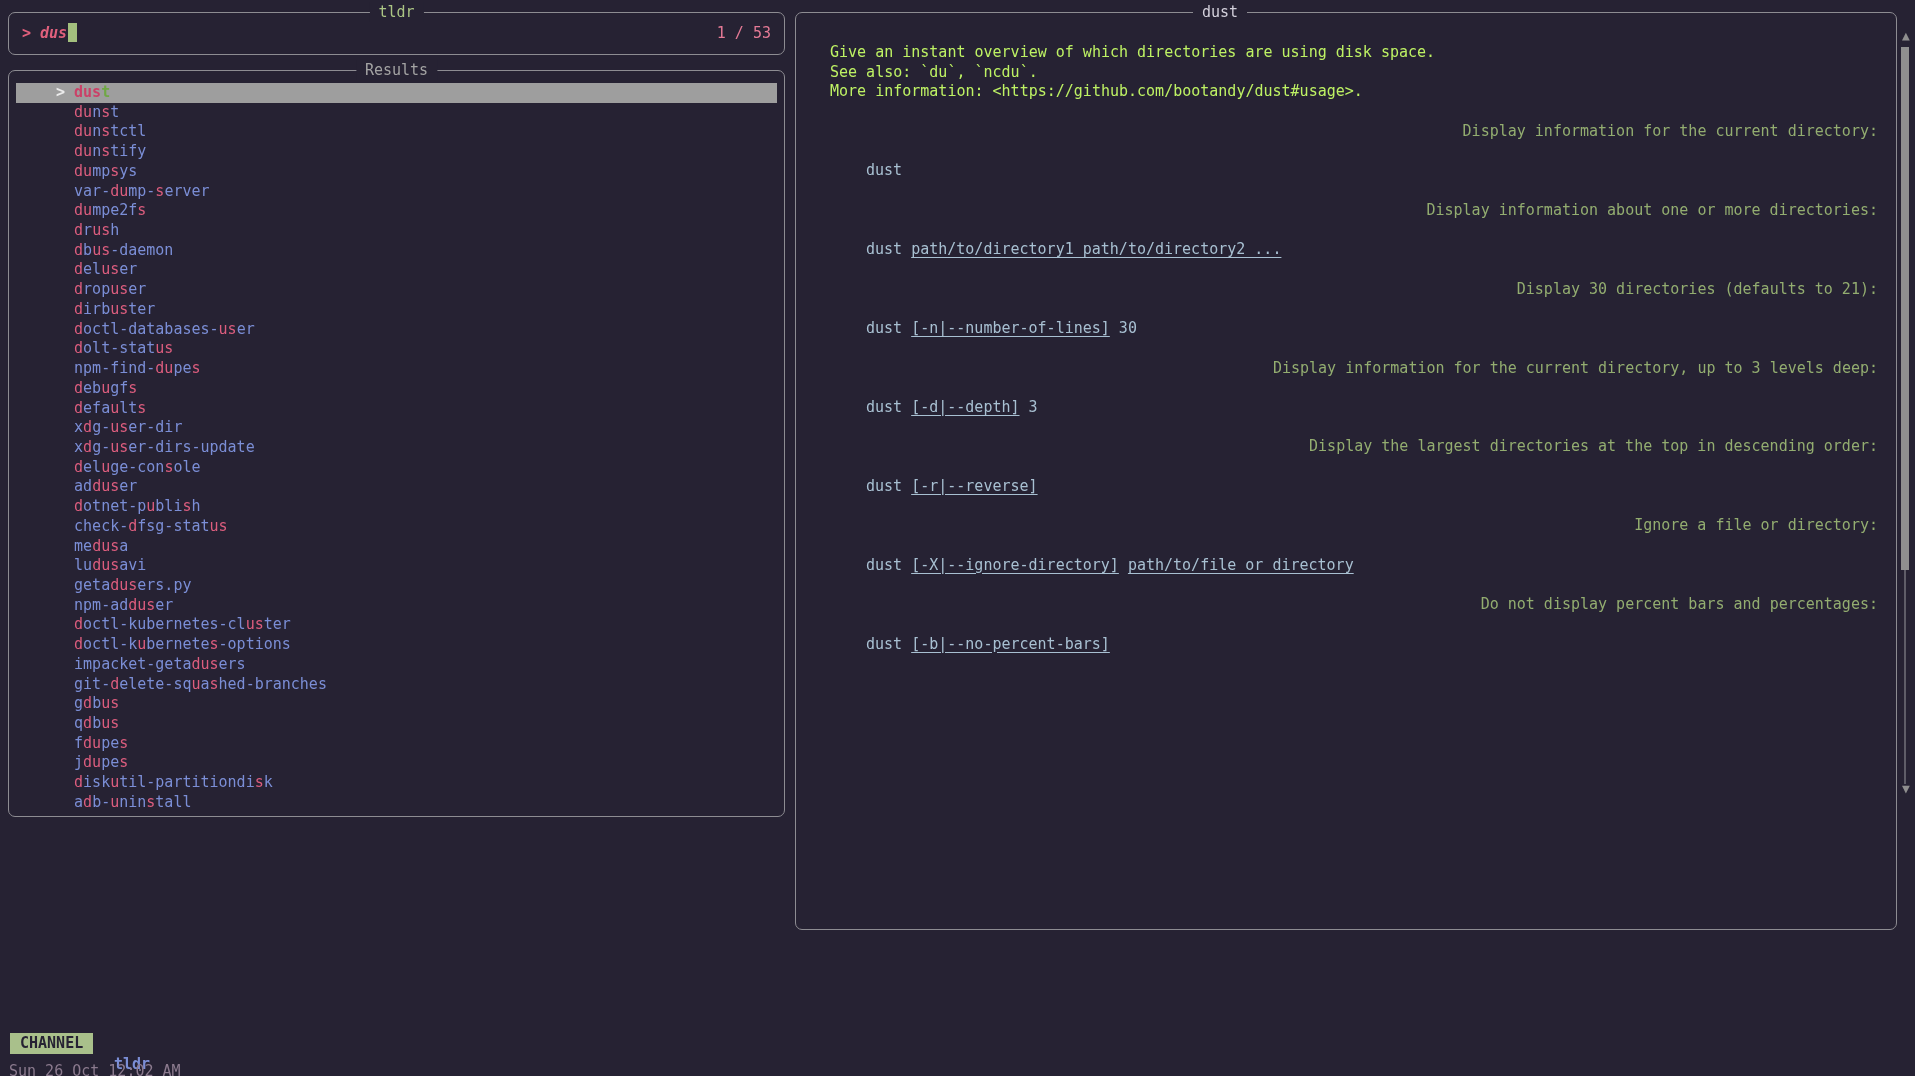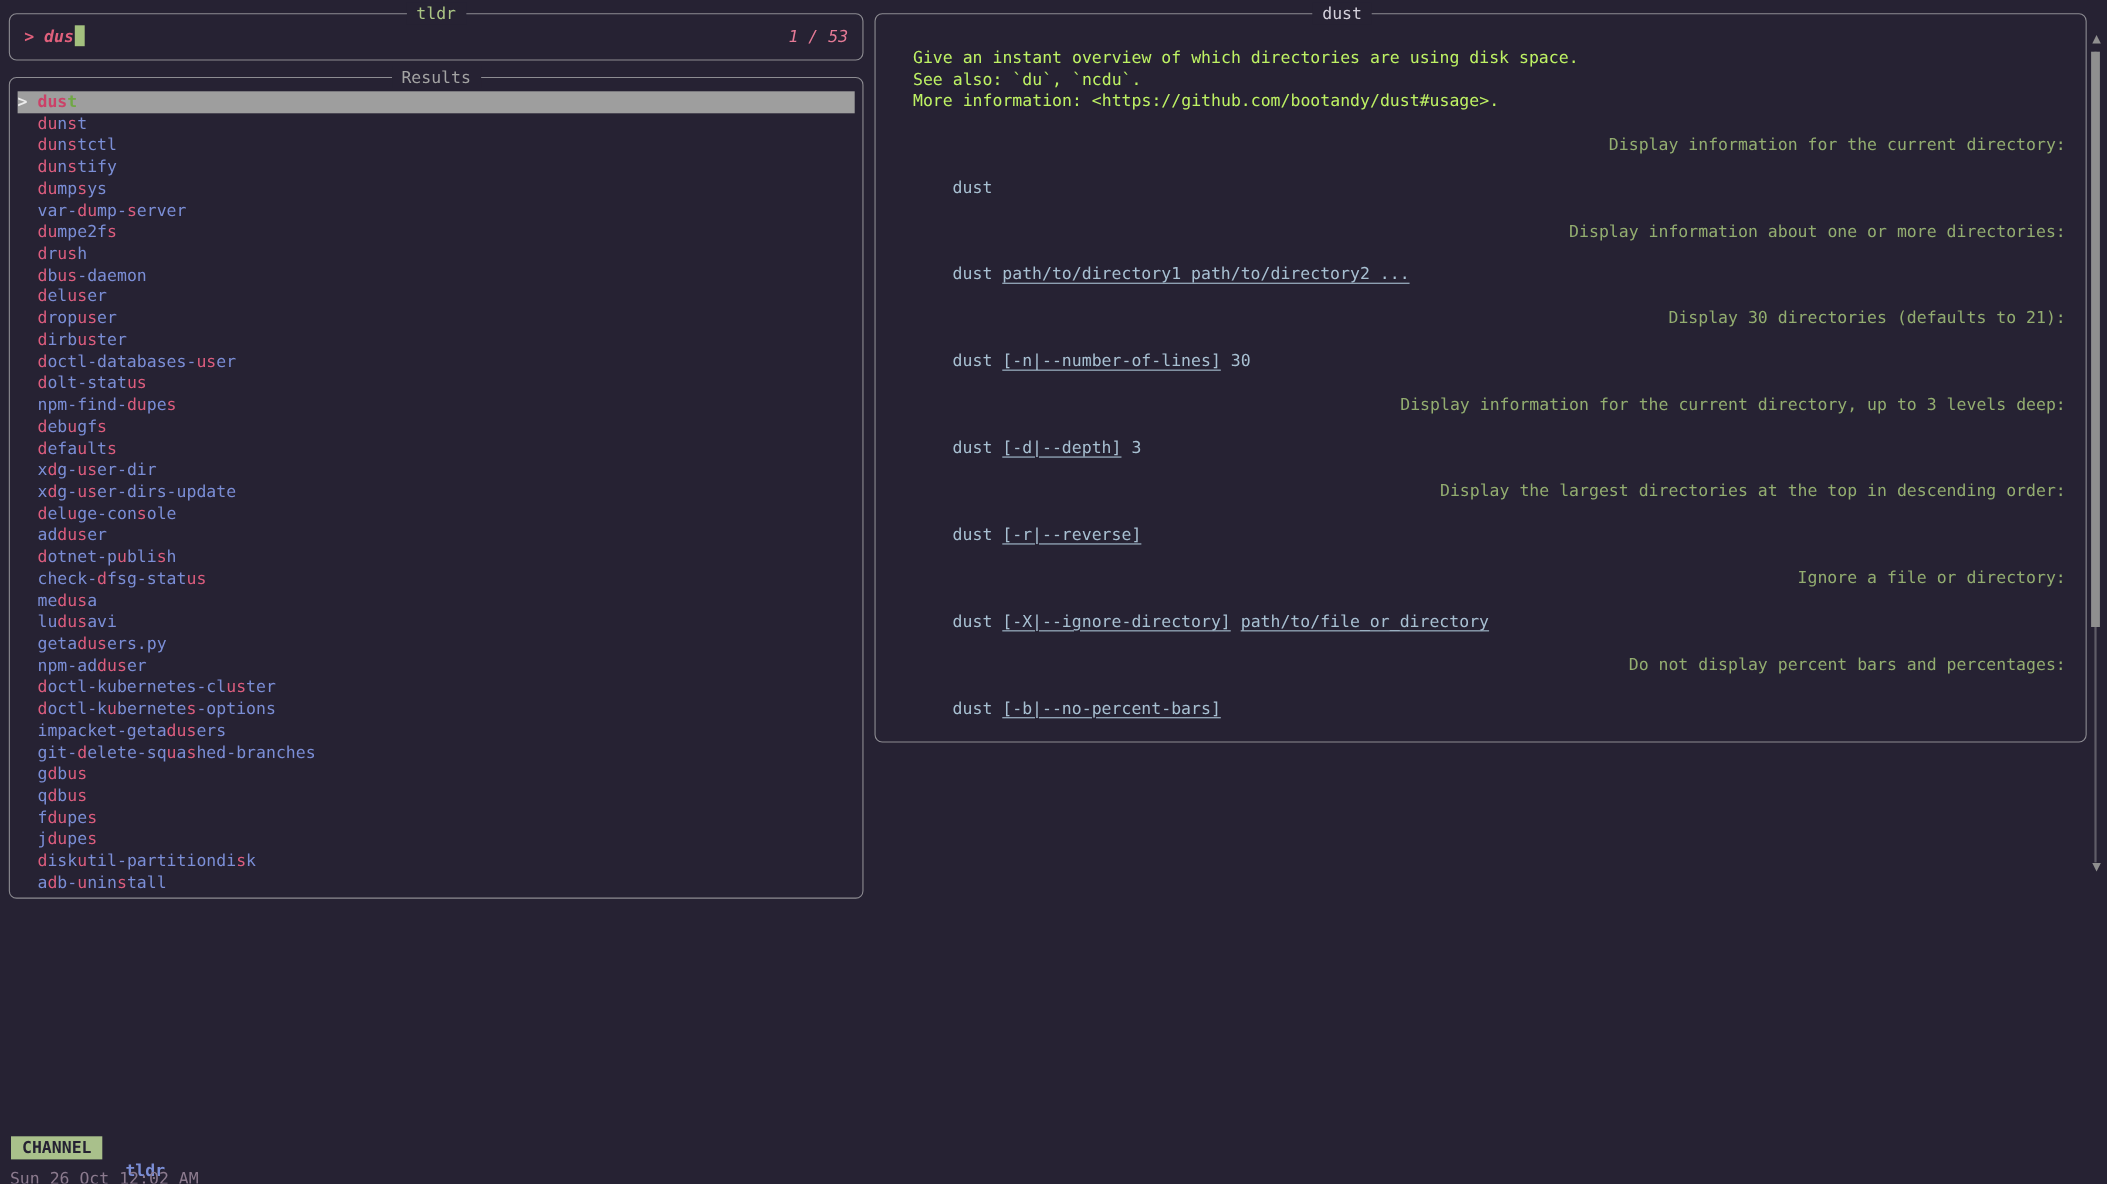--- a/index.html
+++ b/index.html
@@ -13,36 +13,36 @@
   .panel-title { position:absolute; top:-11px; background:#262233; padding:0 9px; line-height:20px; white-space:pre; }
   .title-center { left:50%; transform:translateX(-50%); }
 
   
   #search-panel { left:8px; top:12px; width:777px; height:43px; }
   #search-panel .panel-title { color:#abc584; }
   .search-line { position:absolute; left:13px; right:13px; top:10px; display:flex; align-items:center; }
   .prompt { color:#e0607c; font-weight:bold; font-style:italic; margin-right:9px; }
   .query  { color:#e0607c; font-weight:bold; font-style:italic; white-space:pre; }
   .cursor { display:inline-block; width:9px; height:19px; background:#a3c07e; margin-left:1px; }
-  .counter{ margin-left:auto; color:#e57a96; font-style:italic; white-space:pre; }
+  .counter{ margin-left:auto; color:#e57a96; white-space:pre; }
 
   
   #results-panel { left:8px; top:70px; width:777px; height:747px; }
   #results-panel .panel-title { color:#a3a3a3; }
   #results-list { position:absolute; top:12px; left:7px; right:7px; white-space:pre; }
-  .row { height:19.72px; line-height:19.72px; color:#7b8ed6; }
+  .row { height:19.72px; line-height:19.72px; color:#7b8ed6;padding-left:40px; }
   .row .m { color:#dc5d7e; }
   .row .ptr { color:#7b8ed6; }
   .row.selected { background:#9e9e9e; font-weight:bold; }
   .row.selected .ptr { color:#ececec; }
   .row.selected .m  { color:#cb4168; }
   .row.selected .nm { color:#6fa844; }
 
   
-  #preview-panel { left:795px; top:12px; width:1102px; height:663px; }
+  #preview-panel { left:795px; top:12px; width:1102px; height:918px; }
   #preview-panel .panel-title { left:397px; color:#d3d0db; }
   #preview-content { position:absolute; top:30px; left:34px; right:18px; white-space:pre; }
   .pline { height:19.72px; line-height:19.72px; }
   .pline.desc    { color:#bef264; }
   .pline.header  { color:#93ad70;text-align:right; }
   .pline.command { color:#a8c0d2; padding-left:36px; }
   .pline.command .arg { text-decoration:underline; text-underline-offset:3px; }
 
   
   .sb-arrow { position:absolute; left:1897px; width:18px; text-align:center; color:#8f8f8f; font-size:13px; }

